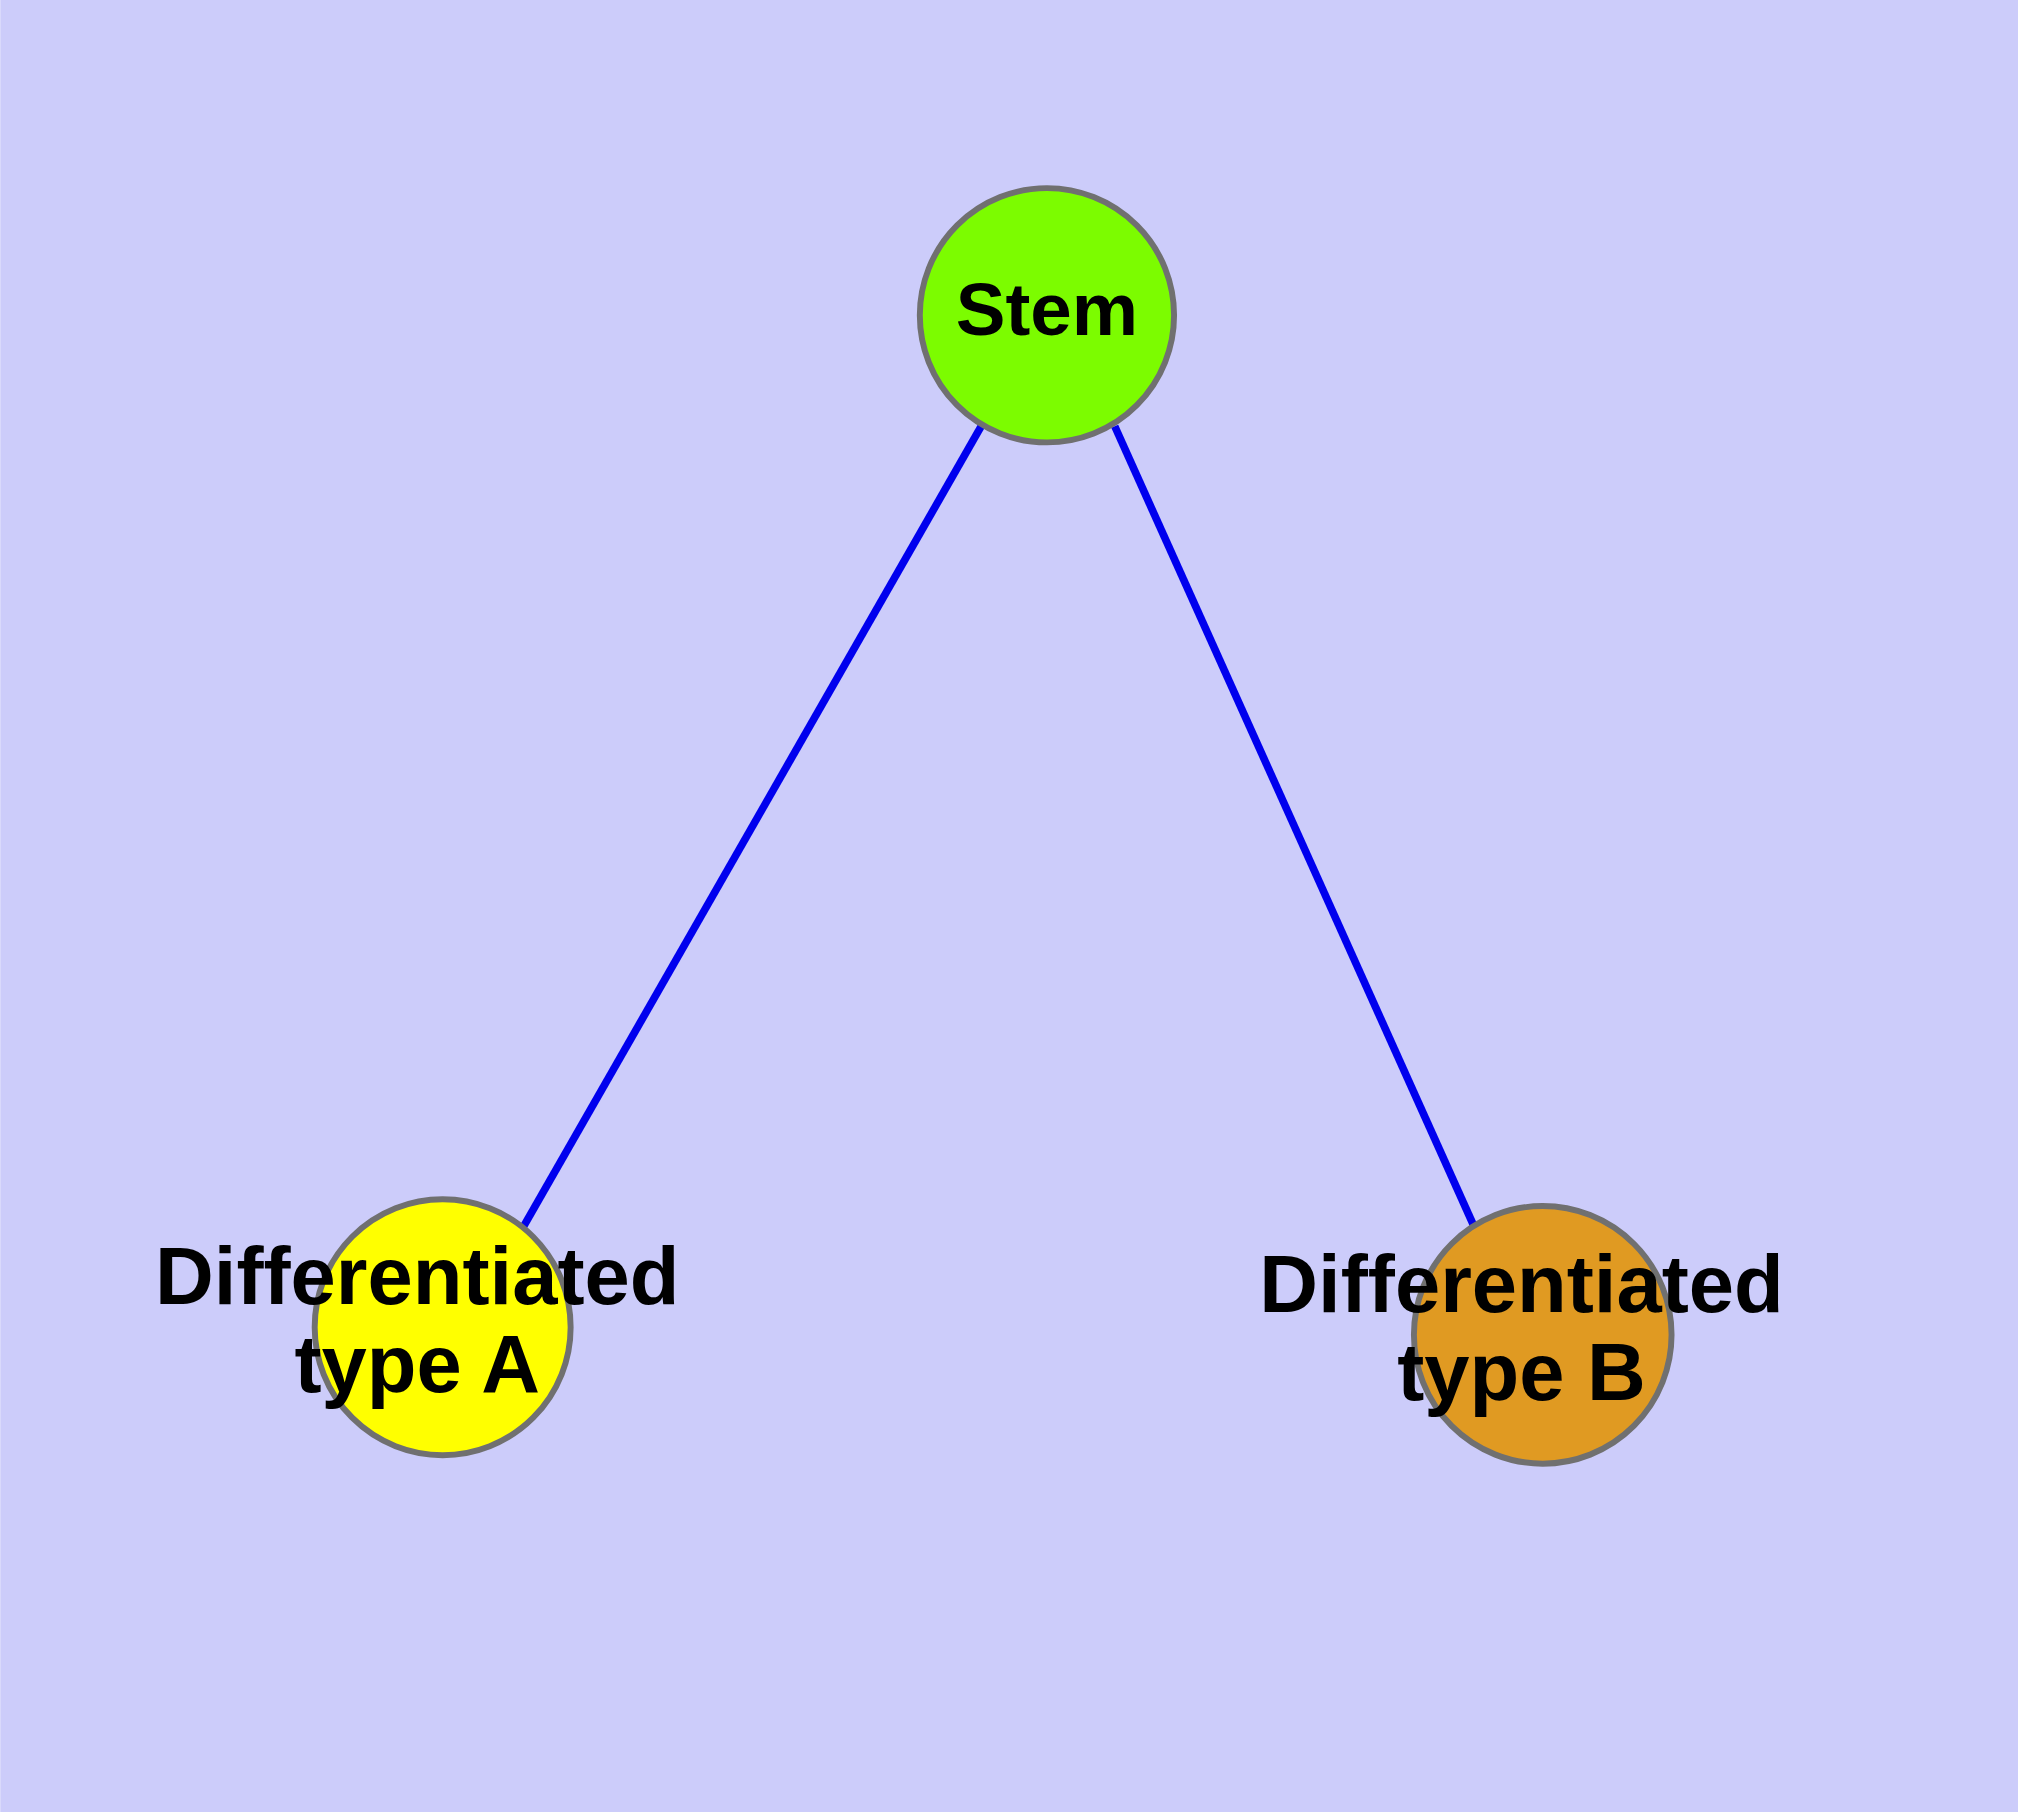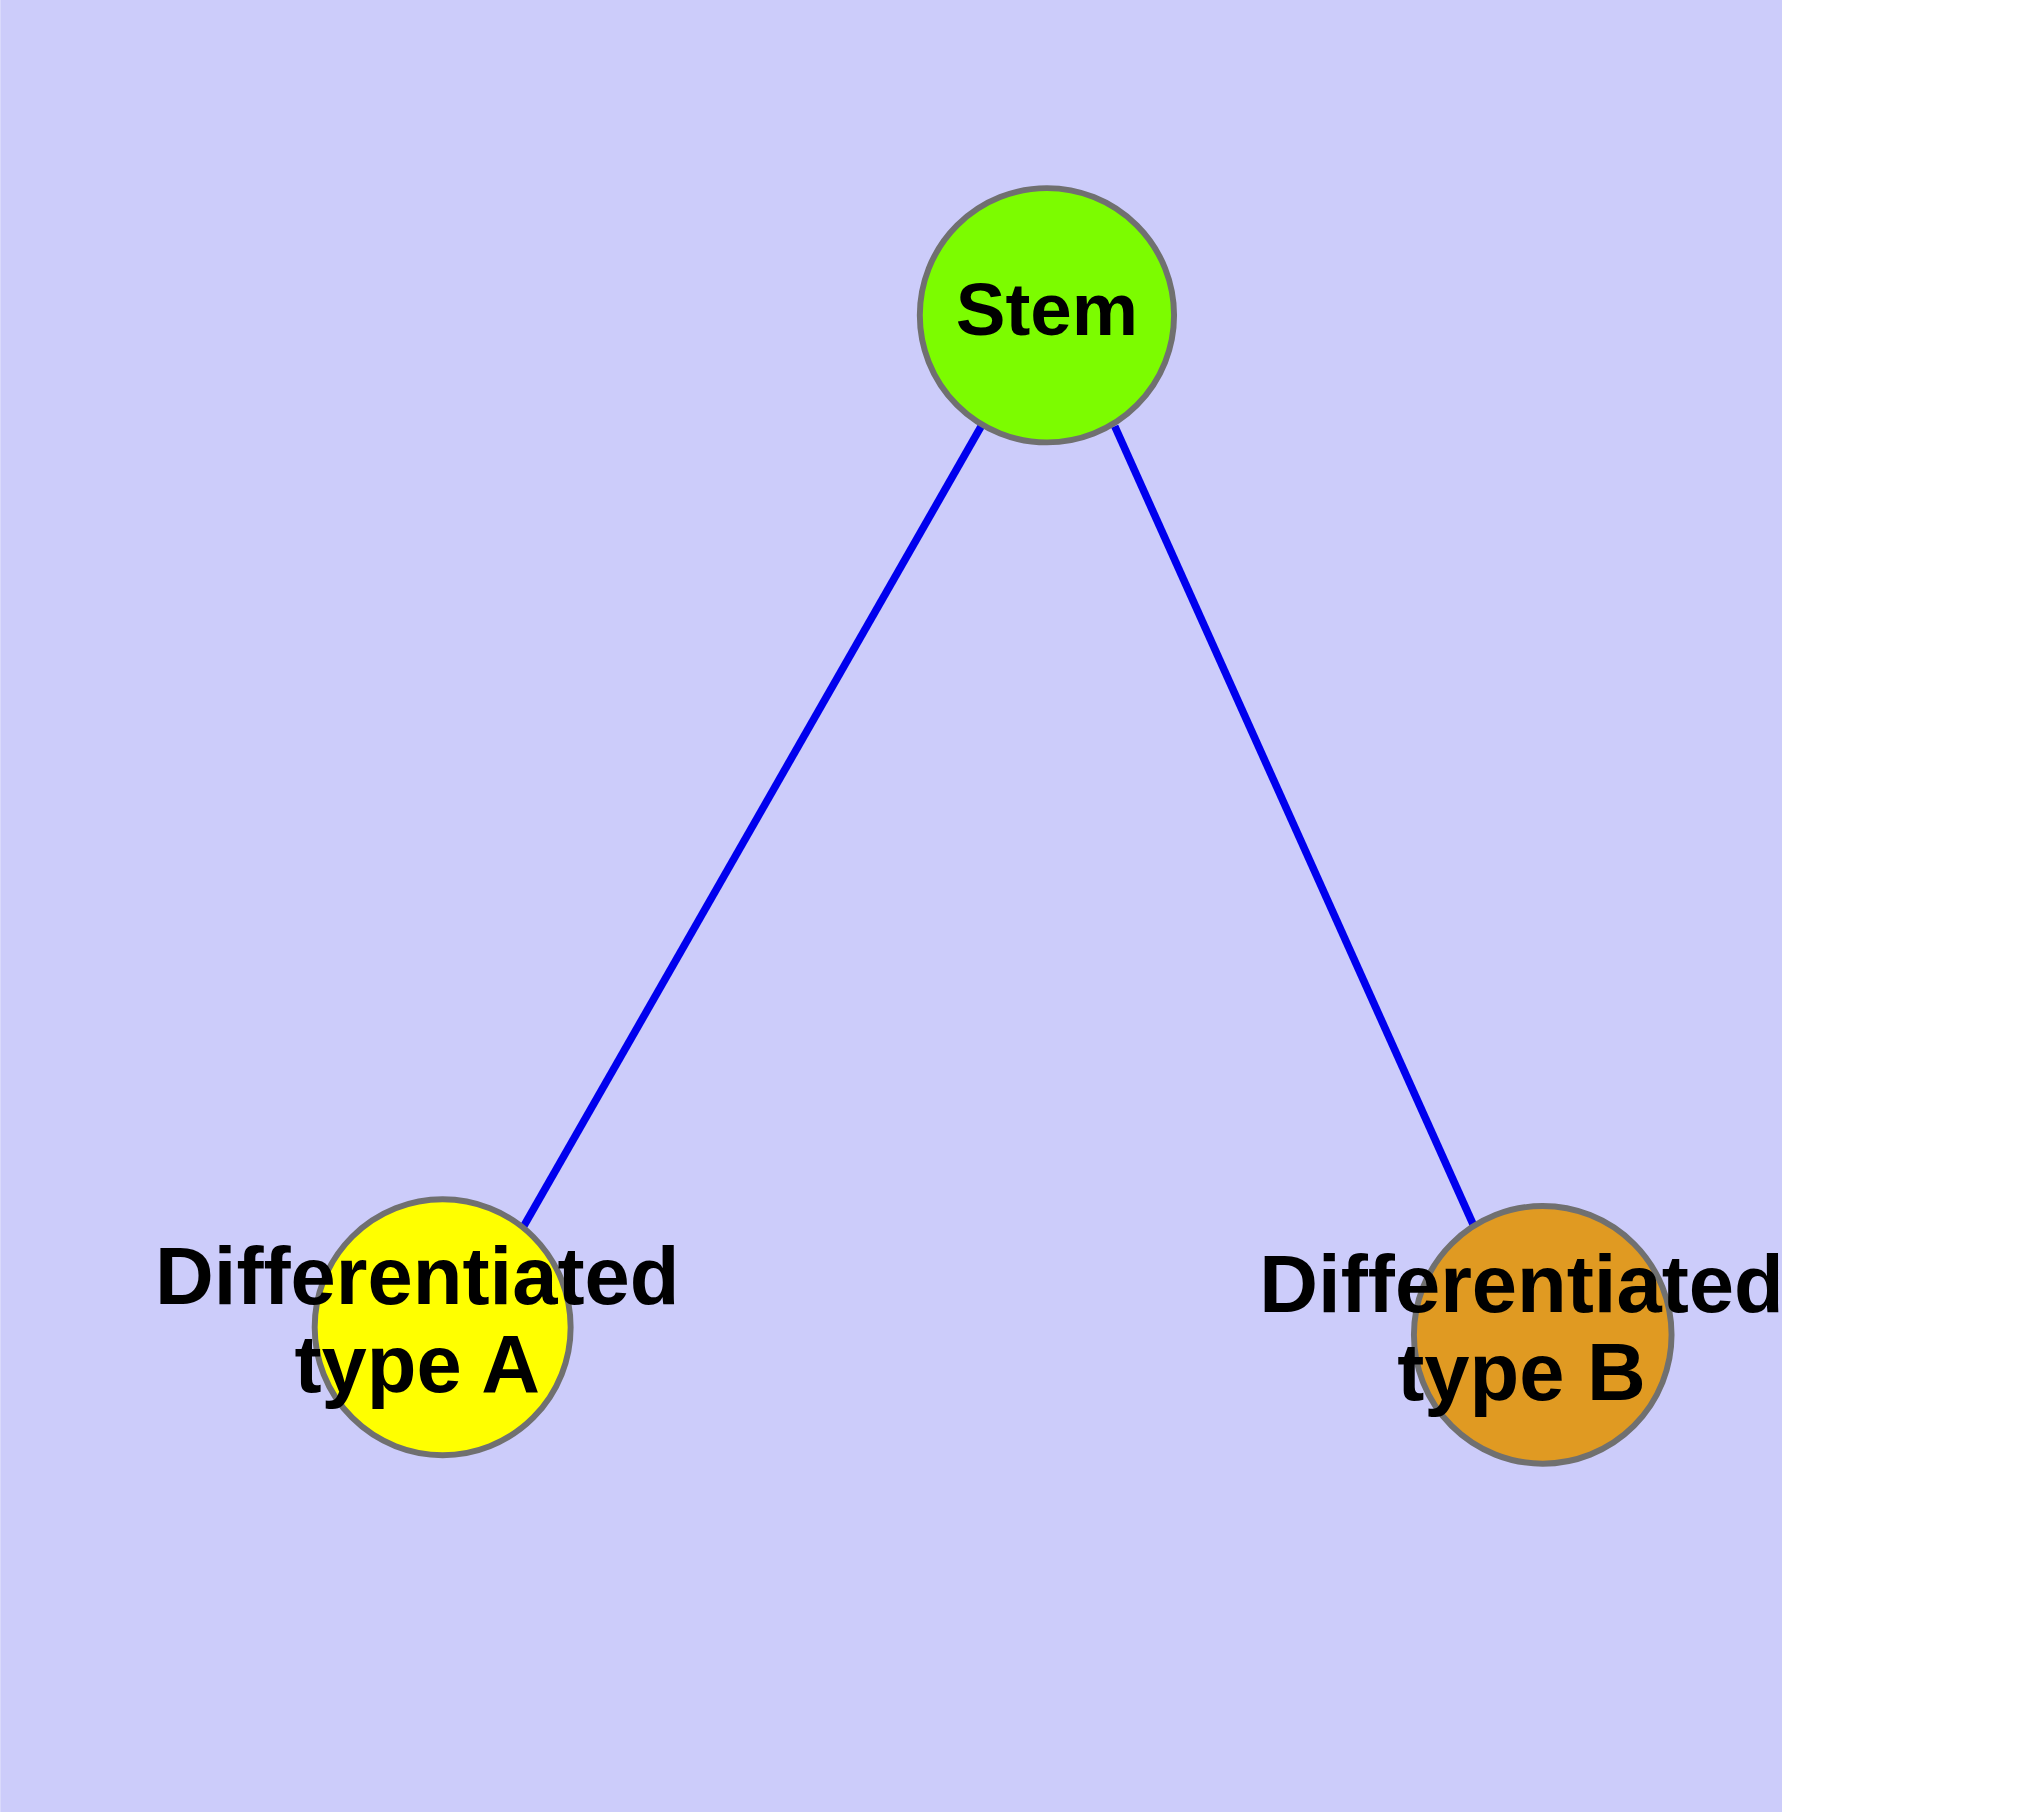--- a/index.html
+++ b/index.html
@@ -35,21 +35,21 @@
     stroke: #707070;
     stroke-width: 7;
   }
   .edge-line {
     stroke-linecap: butt;
   }
 </style>
 </head>
 <body>
 
-<div id="stage" style="width: 1782px; height: 1812px;">
+<div id="stage" style="width: 2018px; height: 1812px;">
   <svg id="canvas" viewBox="0 0 2384 2138" xmlns="http://www.w3.org/2000/svg" style="width: 2021px; height: 1812px;">
 
     <rect id="bg-rect" x="0" y="0" width="2384" height="2138" fill="#CCCCFA"></rect>
 
     <g id="edges-group">
         <line x1="1158" y1="502" x2="617" y2="1448" stroke="#0000EE" stroke-width="9" class="edge-line"></line>
         <line x1="1315" y1="503" x2="1738" y2="1445" stroke="#0000EE" stroke-width="9" class="edge-line"></line>
       </g>
     <g id="nodes-group">
         <g>

